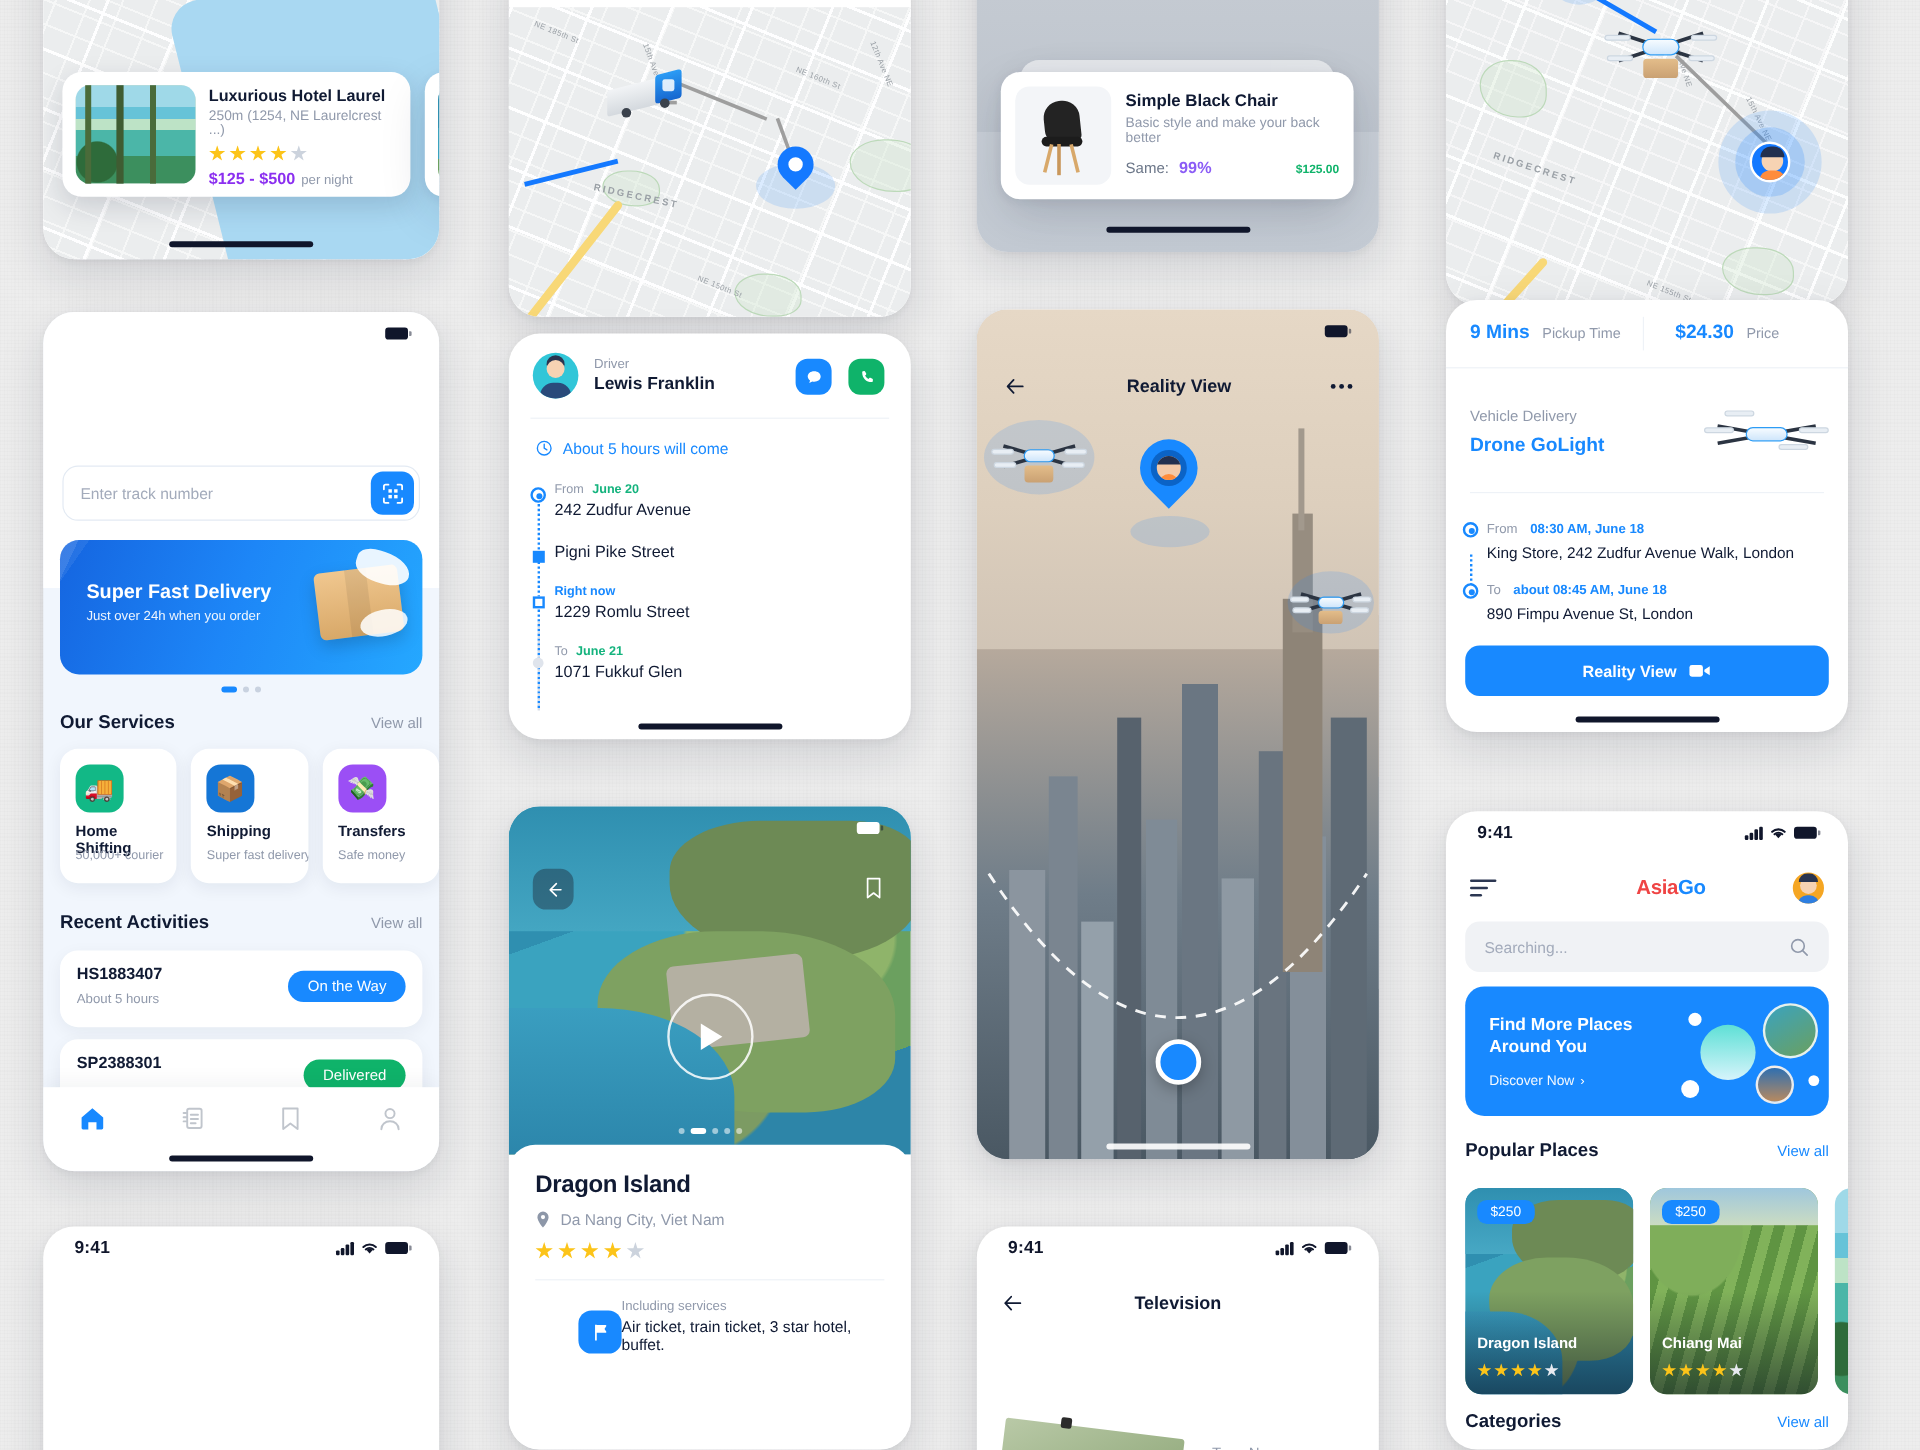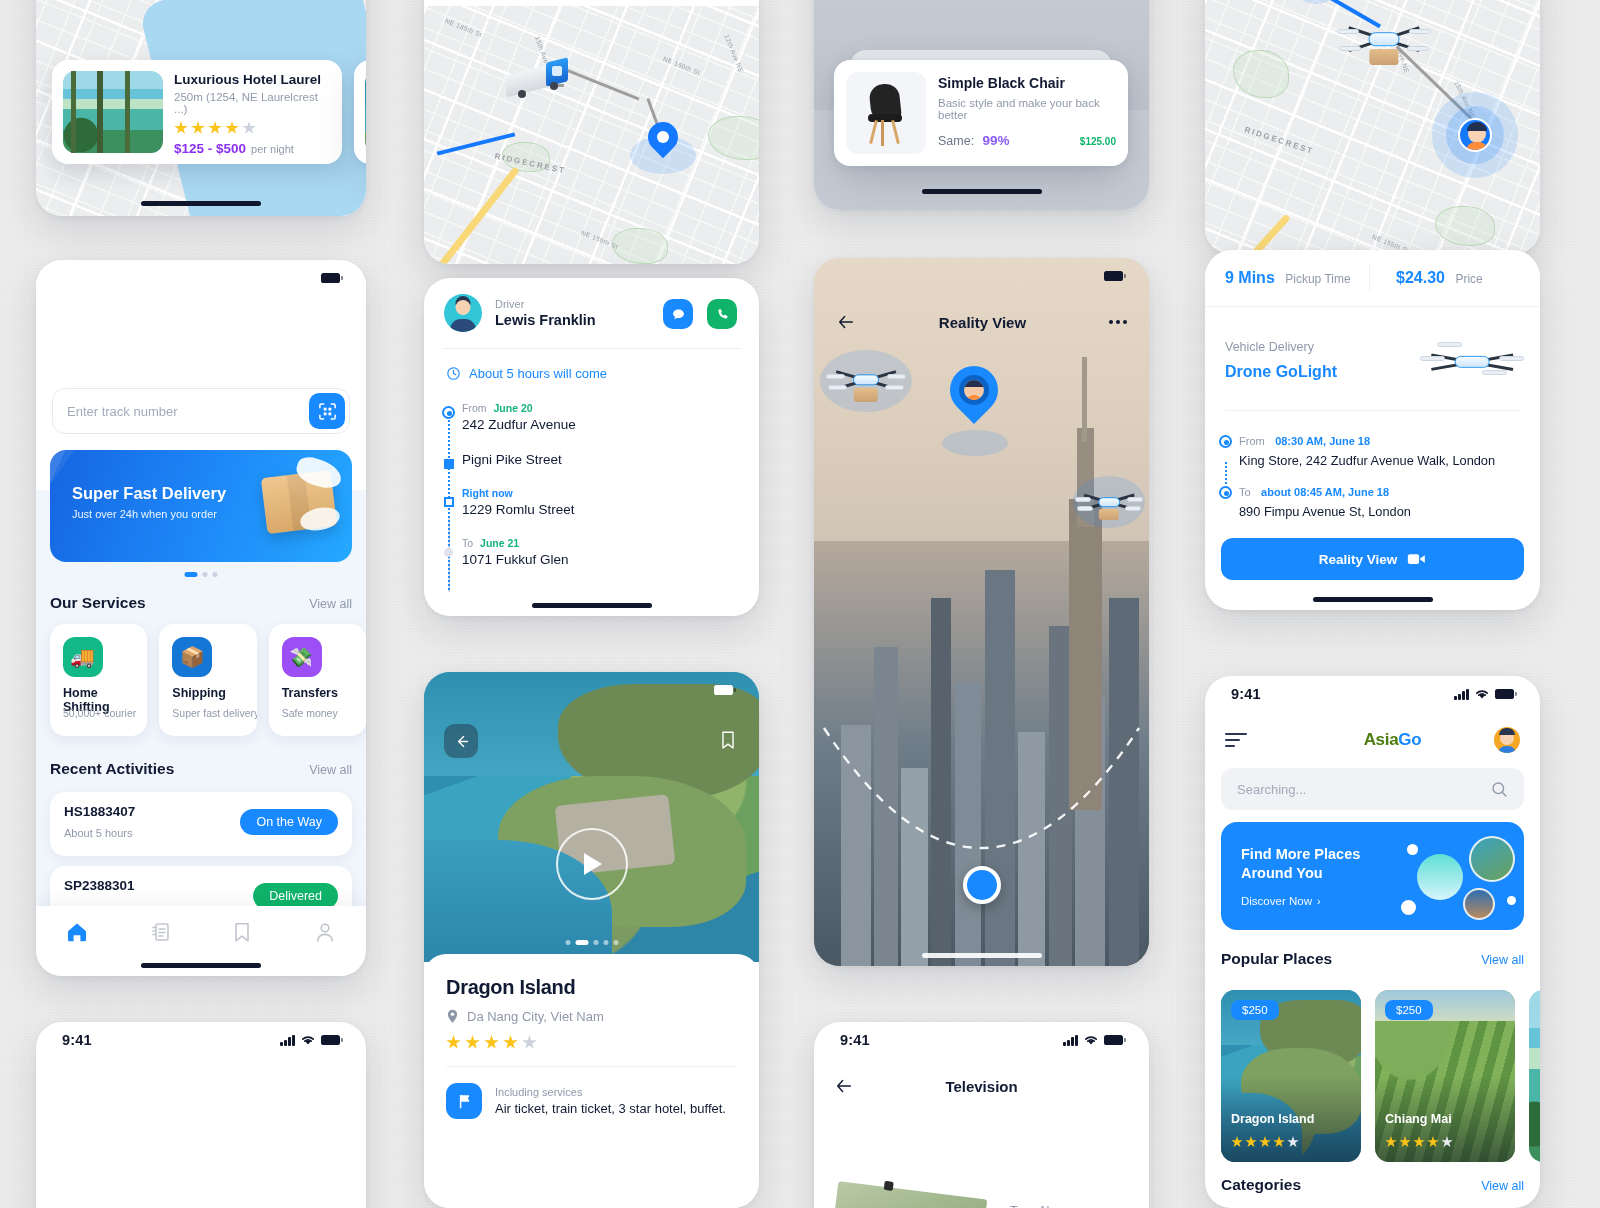--- a/index.html
+++ b/index.html
@@ -496,21 +496,21 @@
         <span style="font-size:13px;color:#9099ab;">Da Nang City, Viet Nam</span>
       </div>
       <div class="stars" style="margin-top:11px;gap:4px;">
         <span class="star" style="width:15px;height:15px;"></span>
           <span class="star" style="width:15px;height:15px;"></span>
         <span class="star" style="width:15px;height:15px;"></span>
           <span class="star" style="width:15px;height:15px;"></span>
         <span class="star off" style="width:15px;height:15px;"></span>
       </div>
       <div style="height:1px;background:#eef2f7;margin-top:16px;"></div>
-      <div style="display:flex;align-items:center;gap:13px;margin-top:16px;">
+      <div style="display:flex;align-items:flex-end;margin-top:16px;margin-left:36px;">
         <div style="width:36px;height:36px;border-radius:11px;background:#1889ff;display:flex;align-items:center;justify-content:center;flex:none;">
           <svg width="17" height="17" viewBox="0 0 20 20">
               <path d="M5.4 2.4v15.4M5.4 3.4h9.4l-2 3 2 3H5.4z" stroke="#fff" stroke-width="1.7" fill="#fff" stroke-linejoin="round"></path>
             </svg>
         </div>
         <div>
           <div style="font-size:11px;color:#9099ab;">Including services</div>
           <div style="font-size:13px;color:#101a33;margin-top:3px;">Air ticket, train ticket, 3 star hotel, buffet.</div>
         </div>
       </div>
@@ -696,21 +696,21 @@
       <div class="arm" style="transform:translate(-50%,-50%) rotate(-18deg);"></div>
       <div class="rot" style="left:-4px;top:34%;"></div>
         <div class="rot" style="right:-4px;top:34%;"></div>
       <div class="rot" style="left:-2px;top:62%;"></div>
         <div class="rot" style="right:-2px;top:62%;"></div>
       <div class="body"></div>
         <div class="box"></div>
     </div>
   </div>
 
-  <div class="card" style="left:1205px; top:250px; width:335px; height:360px;border-radius:27px;">
+  <div class="card" style="left:1205px; top:250px; width:335px; height:360px;">
     <div style="position:absolute;left:0;right:0;top:0;height:56px;display:flex;align-items:center;">
       <div style="flex:1;padding-left:20px;">
         <span style="font-size:16px;font-weight:bold;color:#1889ff;">9 Mins</span>
         <span style="font-size:12px;color:#9099ab;margin-left:6px;">Pickup Time</span>
       </div>
       <div style="width:1px;height:28px;background:#eef2f7;"></div>
       <div style="flex:1;padding-left:26px;">
         <span style="font-size:16px;font-weight:bold;color:#1889ff;">$24.30</span>
         <span style="font-size:12px;color:#9099ab;margin-left:6px;">Price</span>
       </div>
@@ -784,21 +784,21 @@
       </span>
     </div>
 
     <div style="position:absolute;left:0;right:0;top:42px;height:44px;display:flex;align-items:center;justify-content:space-between;padding:0 20px;">
       <span style="display:block;width:22px;">
         <span style="display:block;height:2.2px;background:#2c3752;border-radius:2px;width:22px;margin-bottom:4px;"></span>
         <span style="display:block;height:2.2px;background:#2c3752;border-radius:2px;width:15px;margin-bottom:4px;"></span>
         <span style="display:block;height:2.2px;background:#2c3752;border-radius:2px;width:10px;"></span>
       </span>
       <span style="font-size:17px;font-weight:bold;letter-spacing:-.3px;">
-        <span style="color:#4d7c0f;margin-left:44px;">Asia</span><span style="color:#1889ff;">Go</span>
+        <span style="color:#ef4444;margin-left:44px;">Asia</span><span style="color:#1889ff;">Go</span>
       </span>
       <span style="display:block;width:26px;height:26px;border-radius:50%;background:#f5a623;position:relative;overflow:hidden;">
         <span style="position:absolute;left:6px;top:4px;width:14px;height:14px;border-radius:50%;background:#f7d3b3;display:block;"></span>
         <span style="position:absolute;left:5px;top:1px;width:16px;height:7px;border-radius:8px 8px 0 0;background:#2a3550;display:block;"></span>
         <span style="position:absolute;left:4px;bottom:-3px;width:18px;height:10px;border-radius:8px 8px 0 0;background:#2e7ee0;display:block;"></span>
       </span>
     </div>
 
     <div style="position:absolute;left:16px;right:16px;top:92px;height:42px;border-radius:12px;background:#f0f2f5;display:flex;align-items:center;justify-content:space-between;padding:0 16px;">
       <span style="font-size:13px;color:#a3abbb;">Searching...</span>

